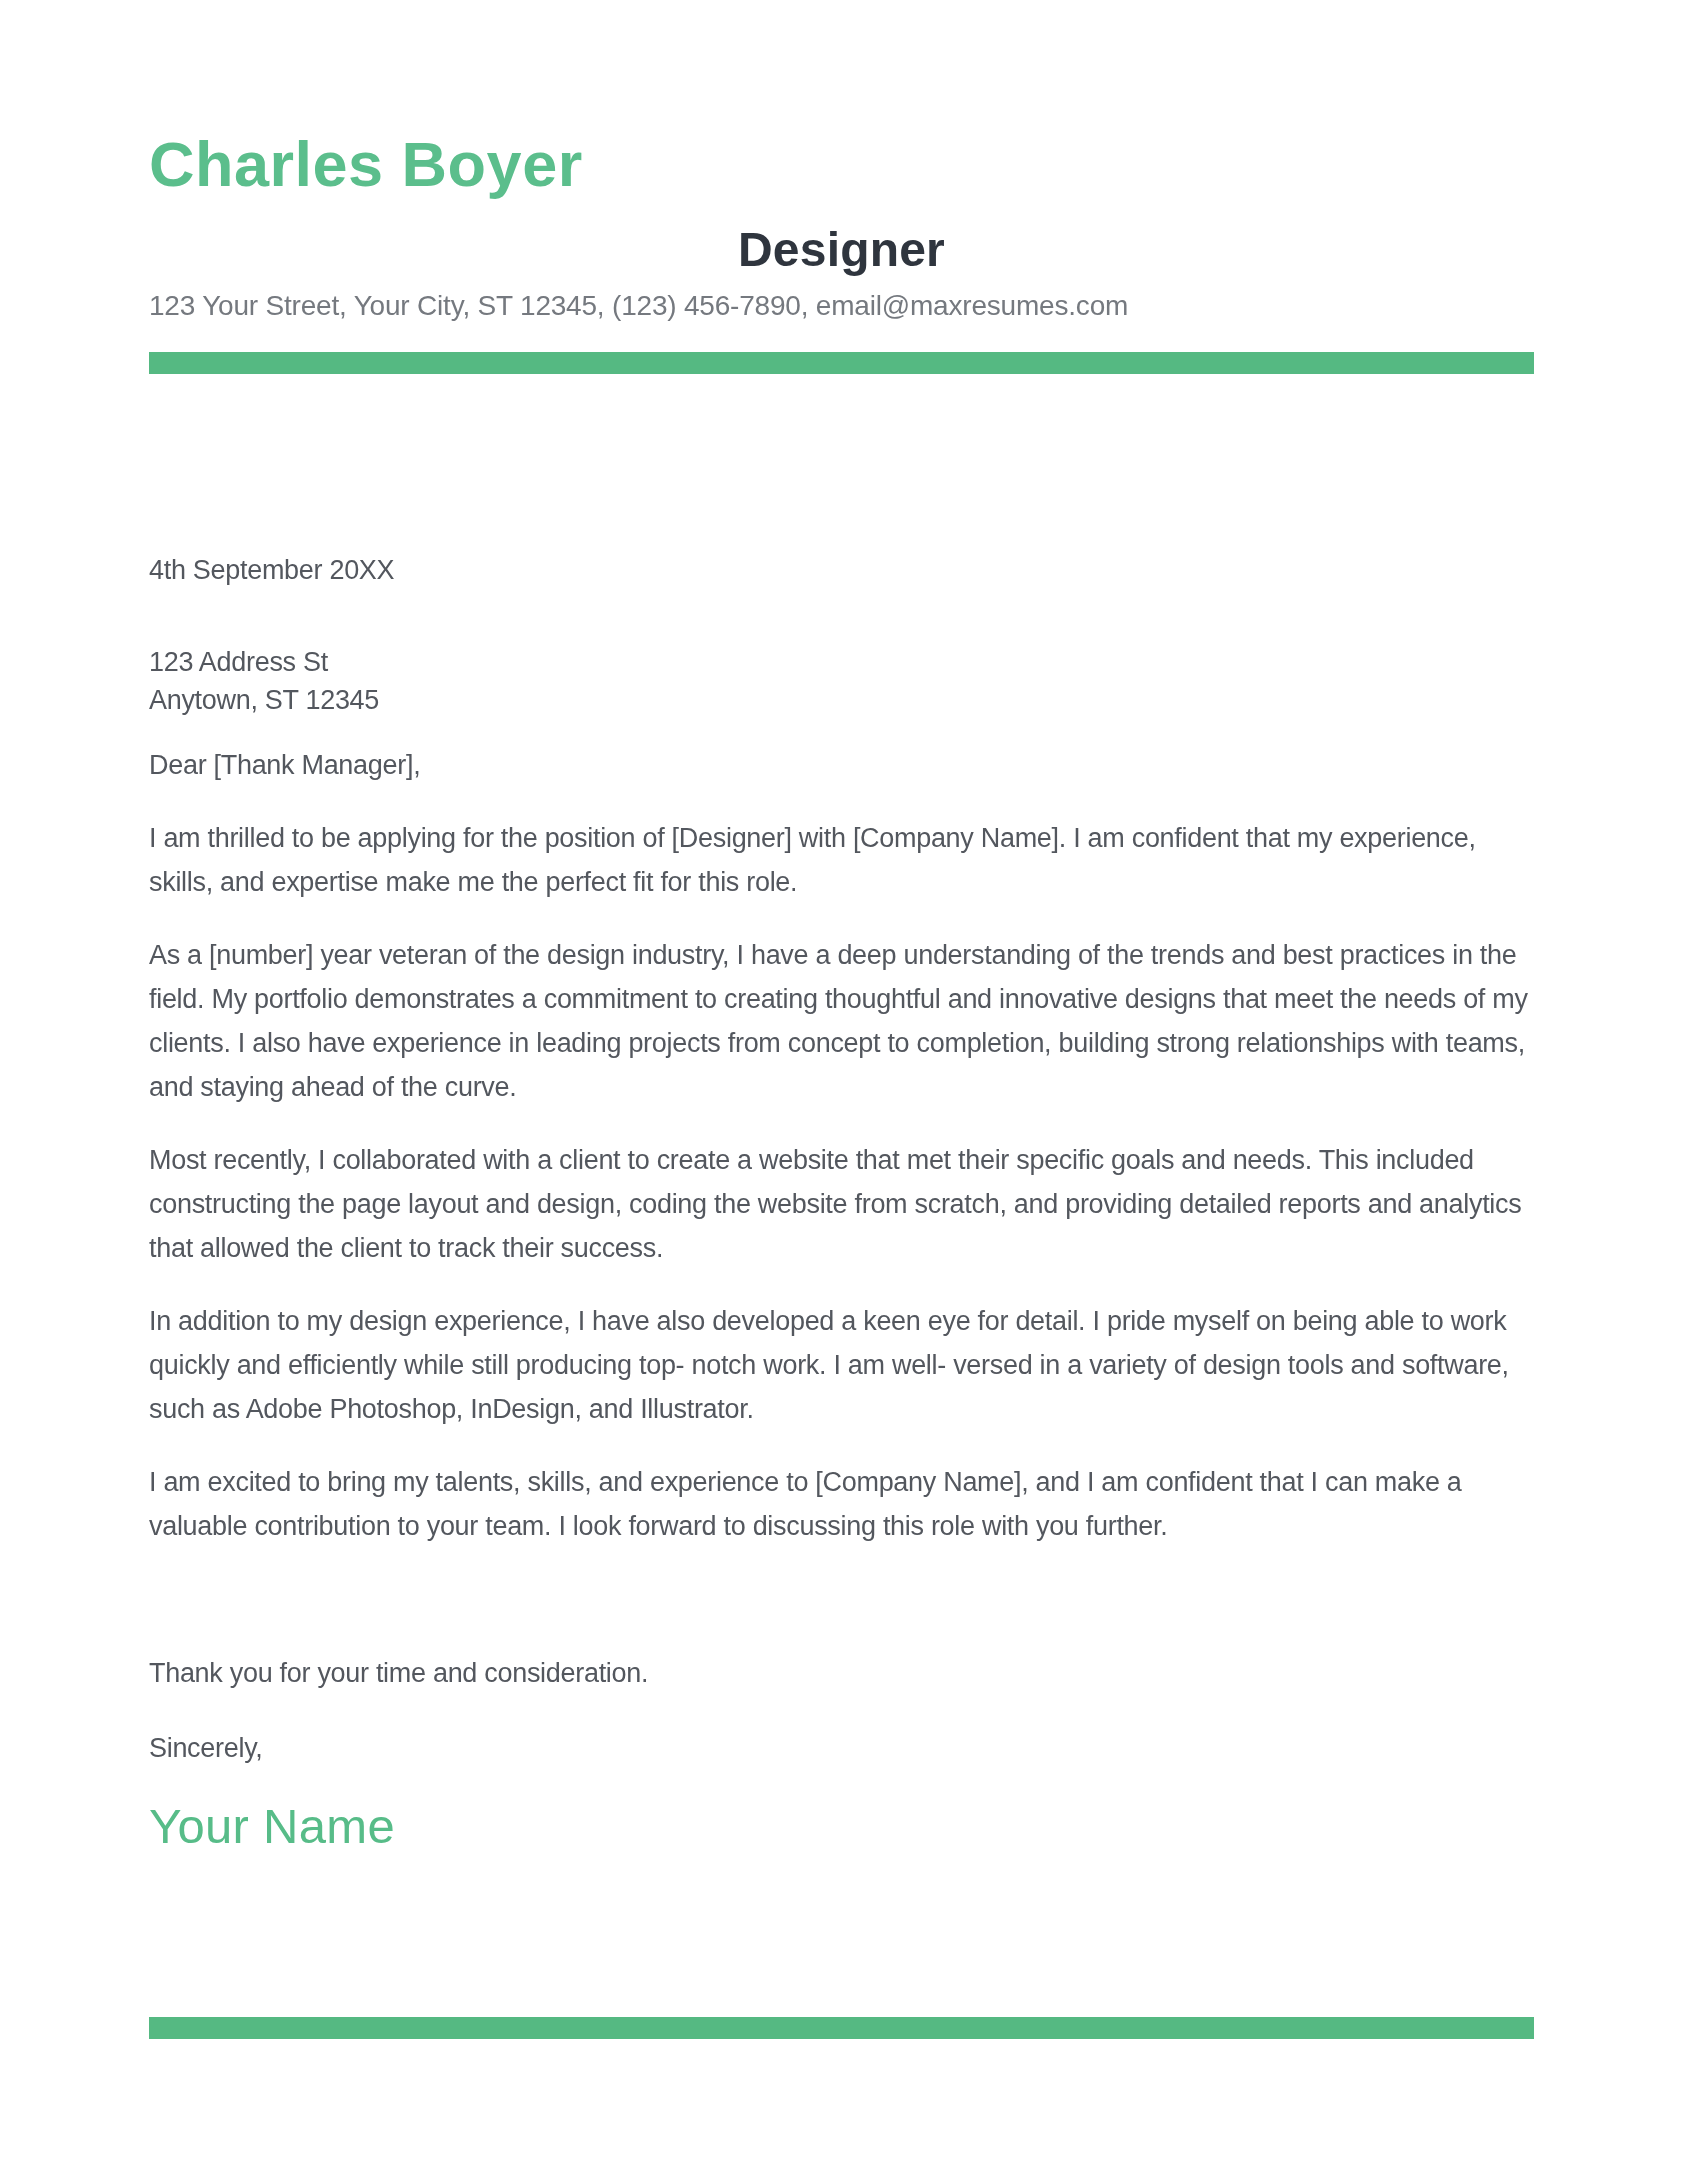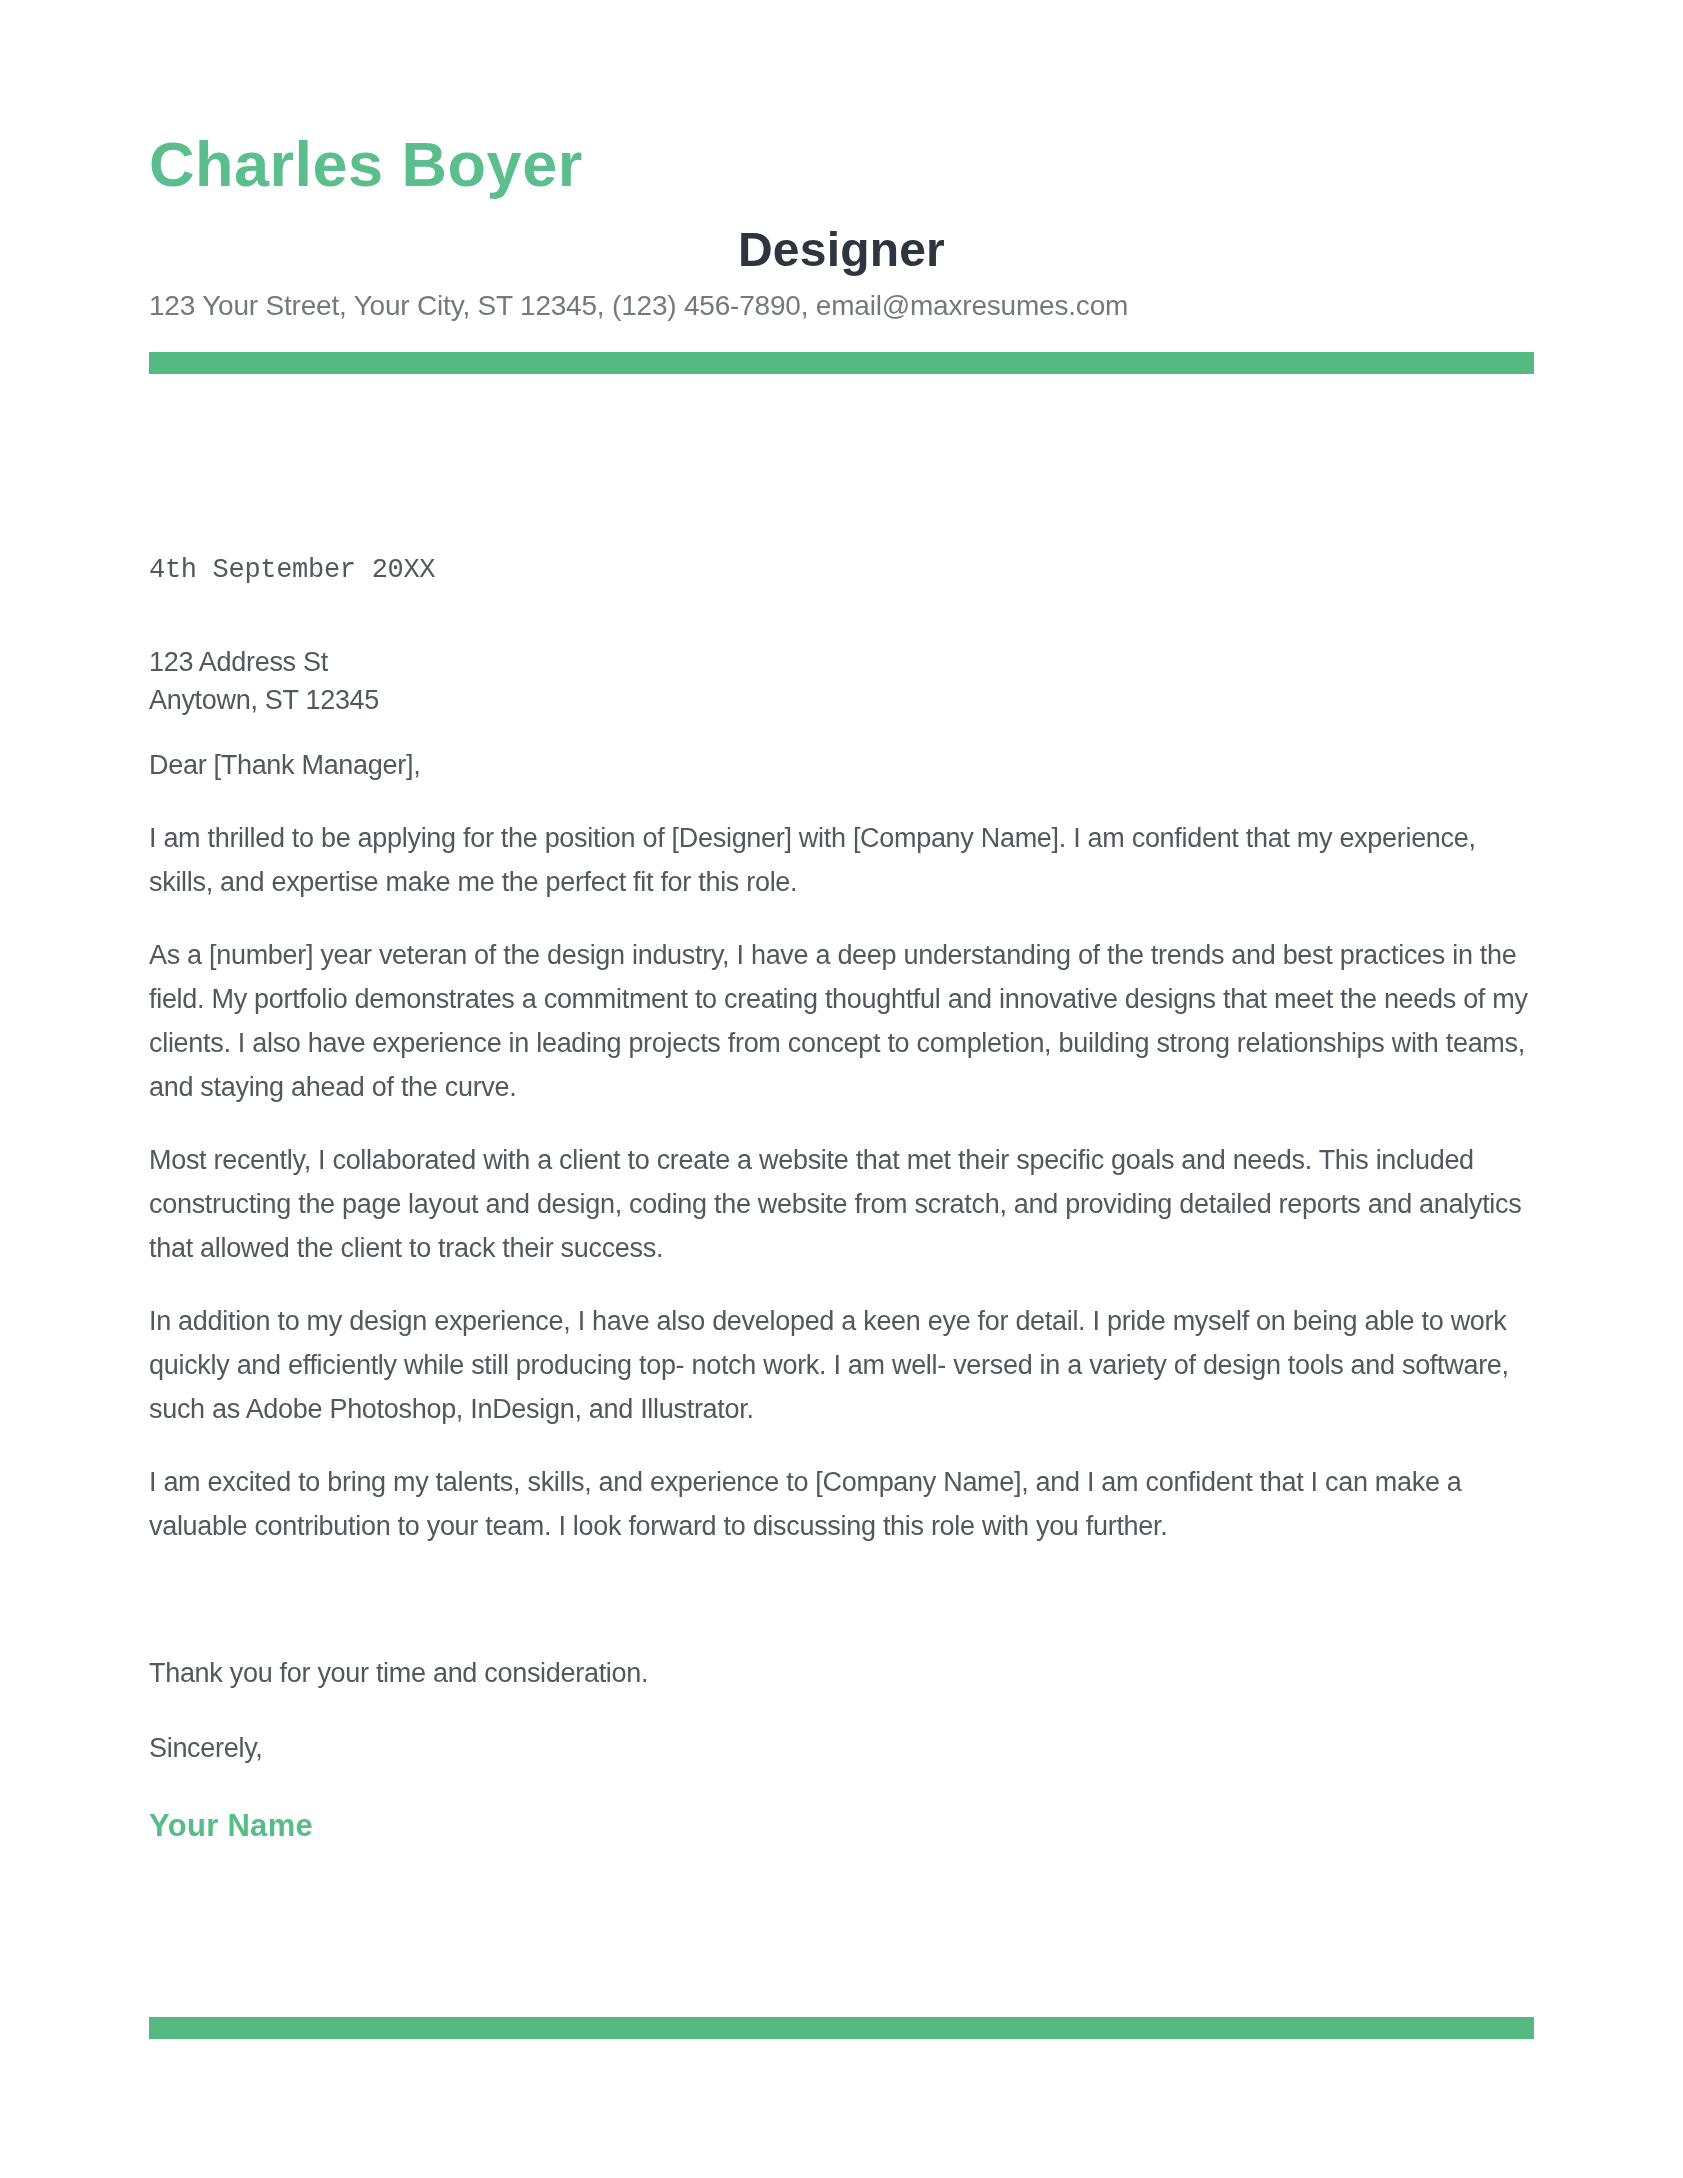--- a/index.html
+++ b/index.html
@@ -41,31 +41,31 @@
     margin-top:32px;
     height:22px;
     background:#55B982;
   }
   .letter {
     color:#53575E;
     font-size:27px;
     line-height:44px;
     letter-spacing:-0.3px;
   }
-  .date-line { margin-top:174px;font-family:Liberation Mono, monospace; }
+  .date-line { margin-top:174px; }
   .recipient-block { margin-top:51px; line-height:38px; }
   .salutation { margin-top:24px; }
   .para { margin-top:29px; }
   .thanks { margin-top:103px; }
   .closing { margin-top:31px; }
   .signature {
     margin-top:34px;
-    font-size:31px;
+    font-size:49px;
     line-height:44px;
-    font-weight:700;
+    font-weight:400;
     color:#57BC88;
     letter-spacing:0.3px;
   }
   .footer-bar {
     position:absolute;
     top:2017px;
     left:149px;
     right:149px;
     height:22px;
     background:#55B982;

